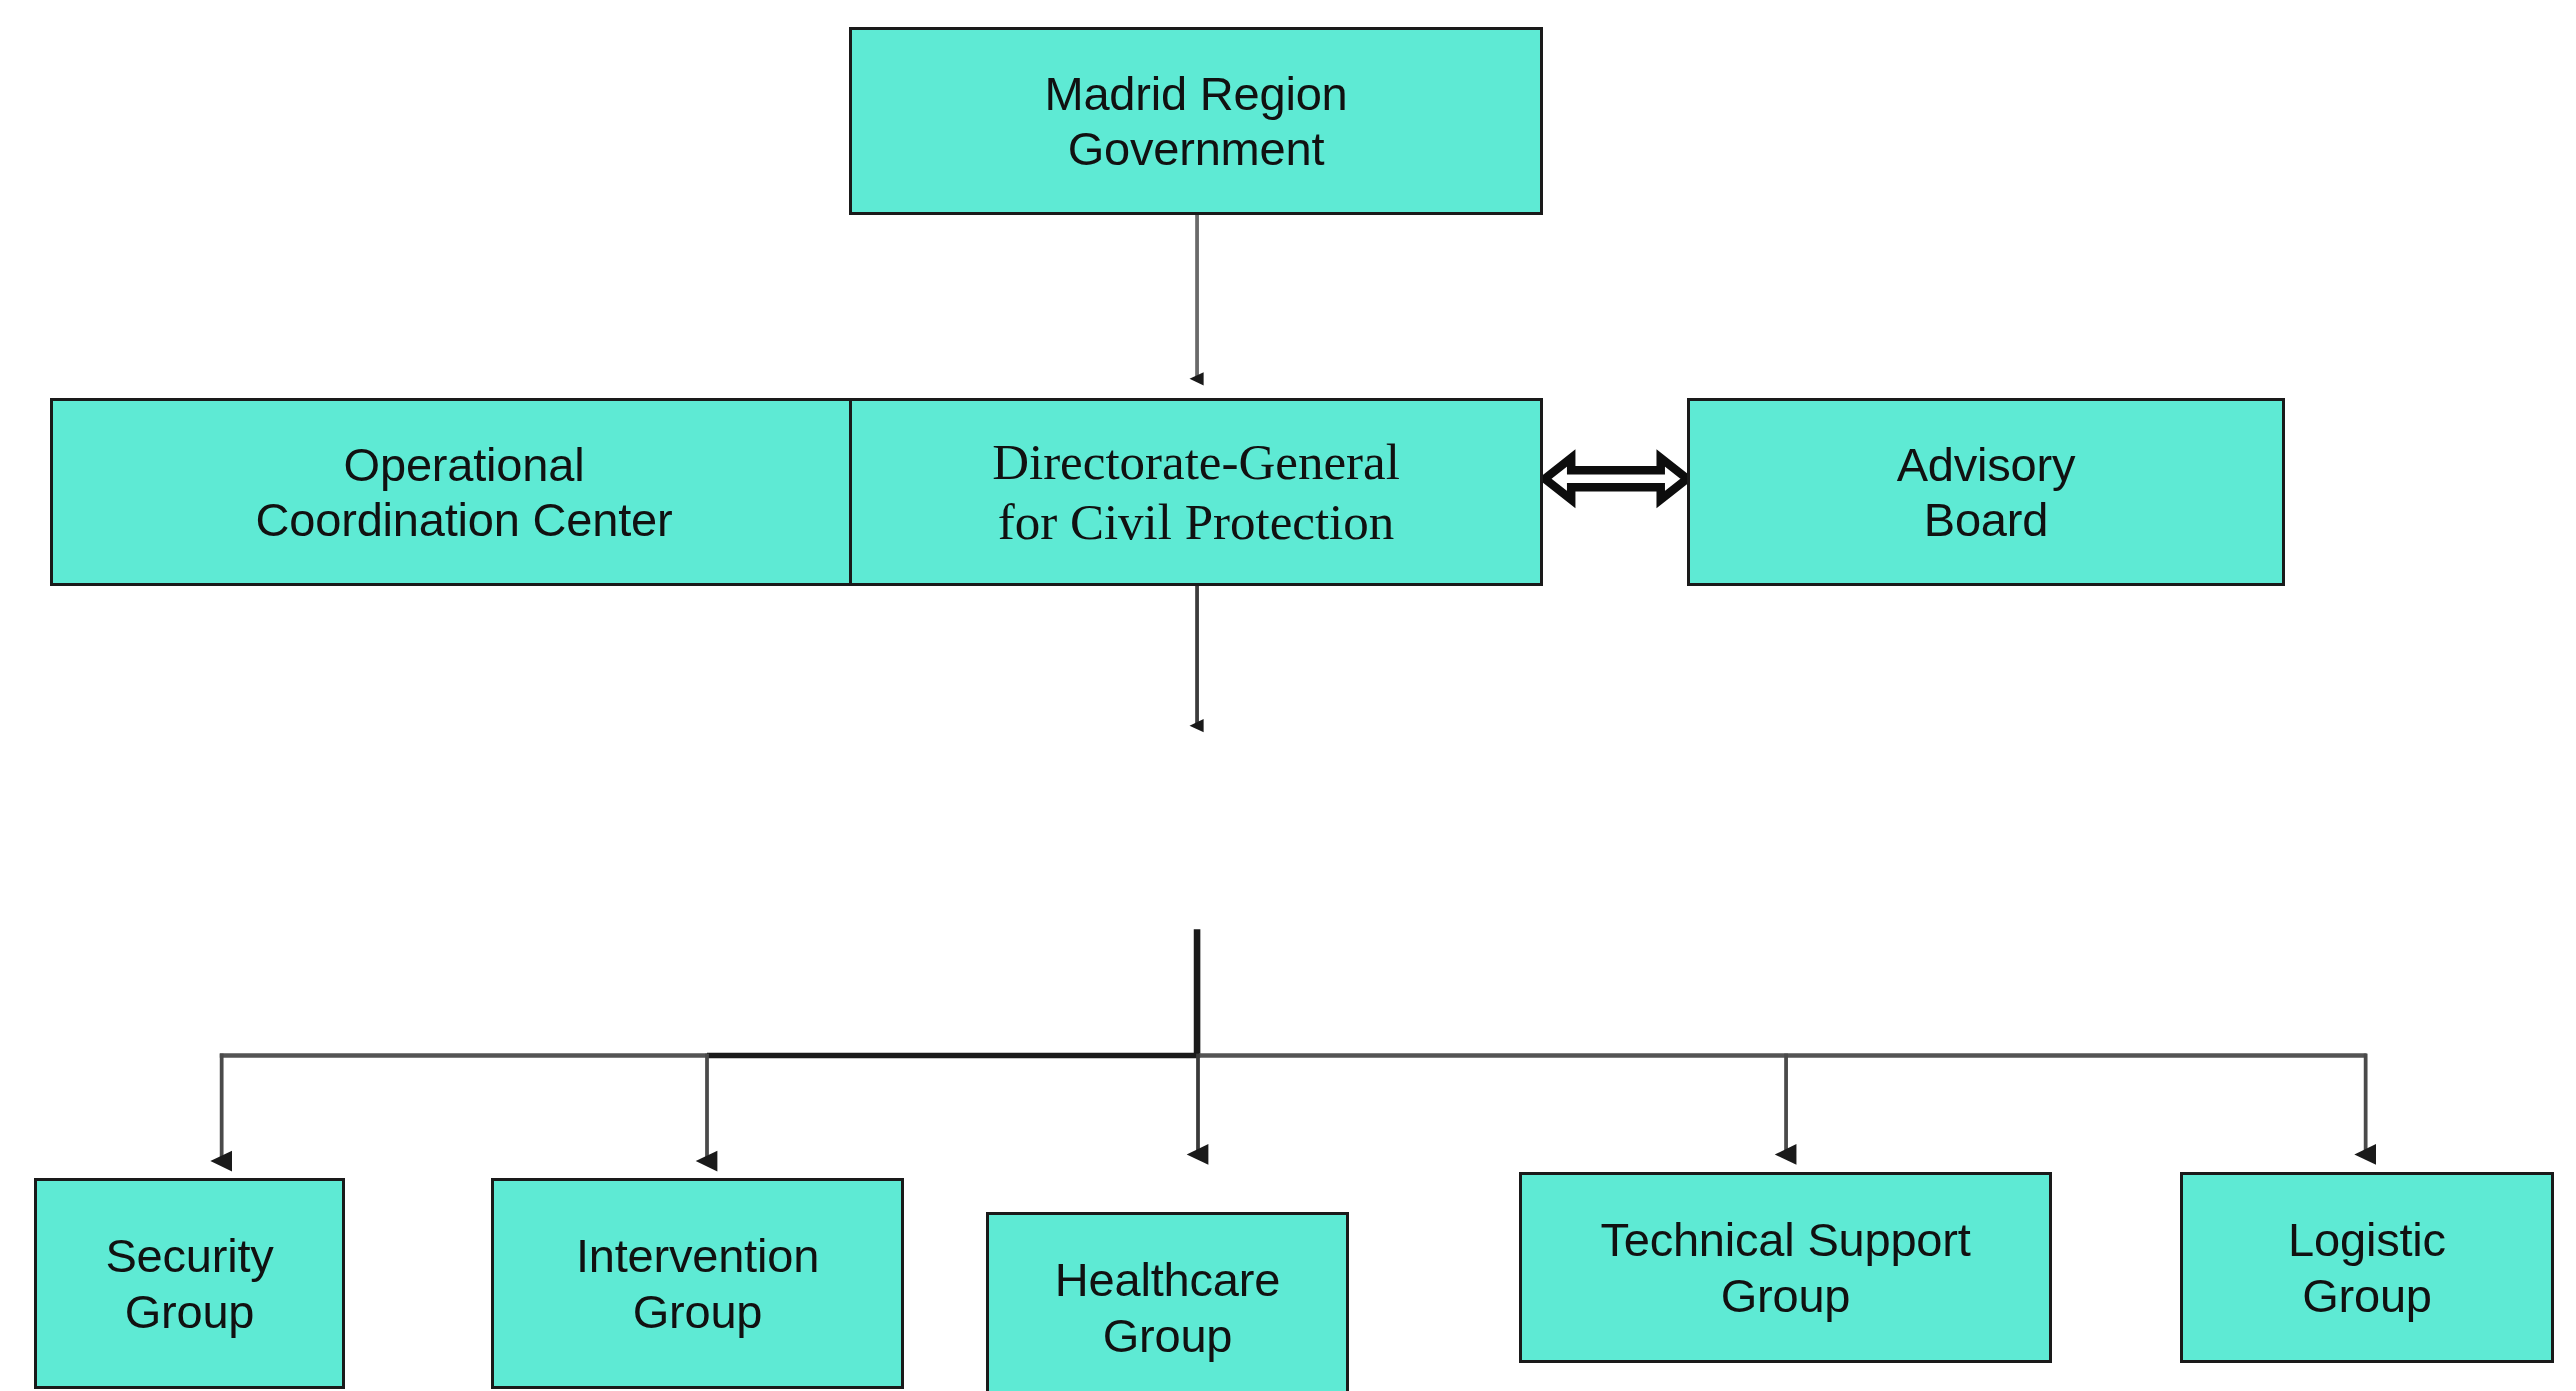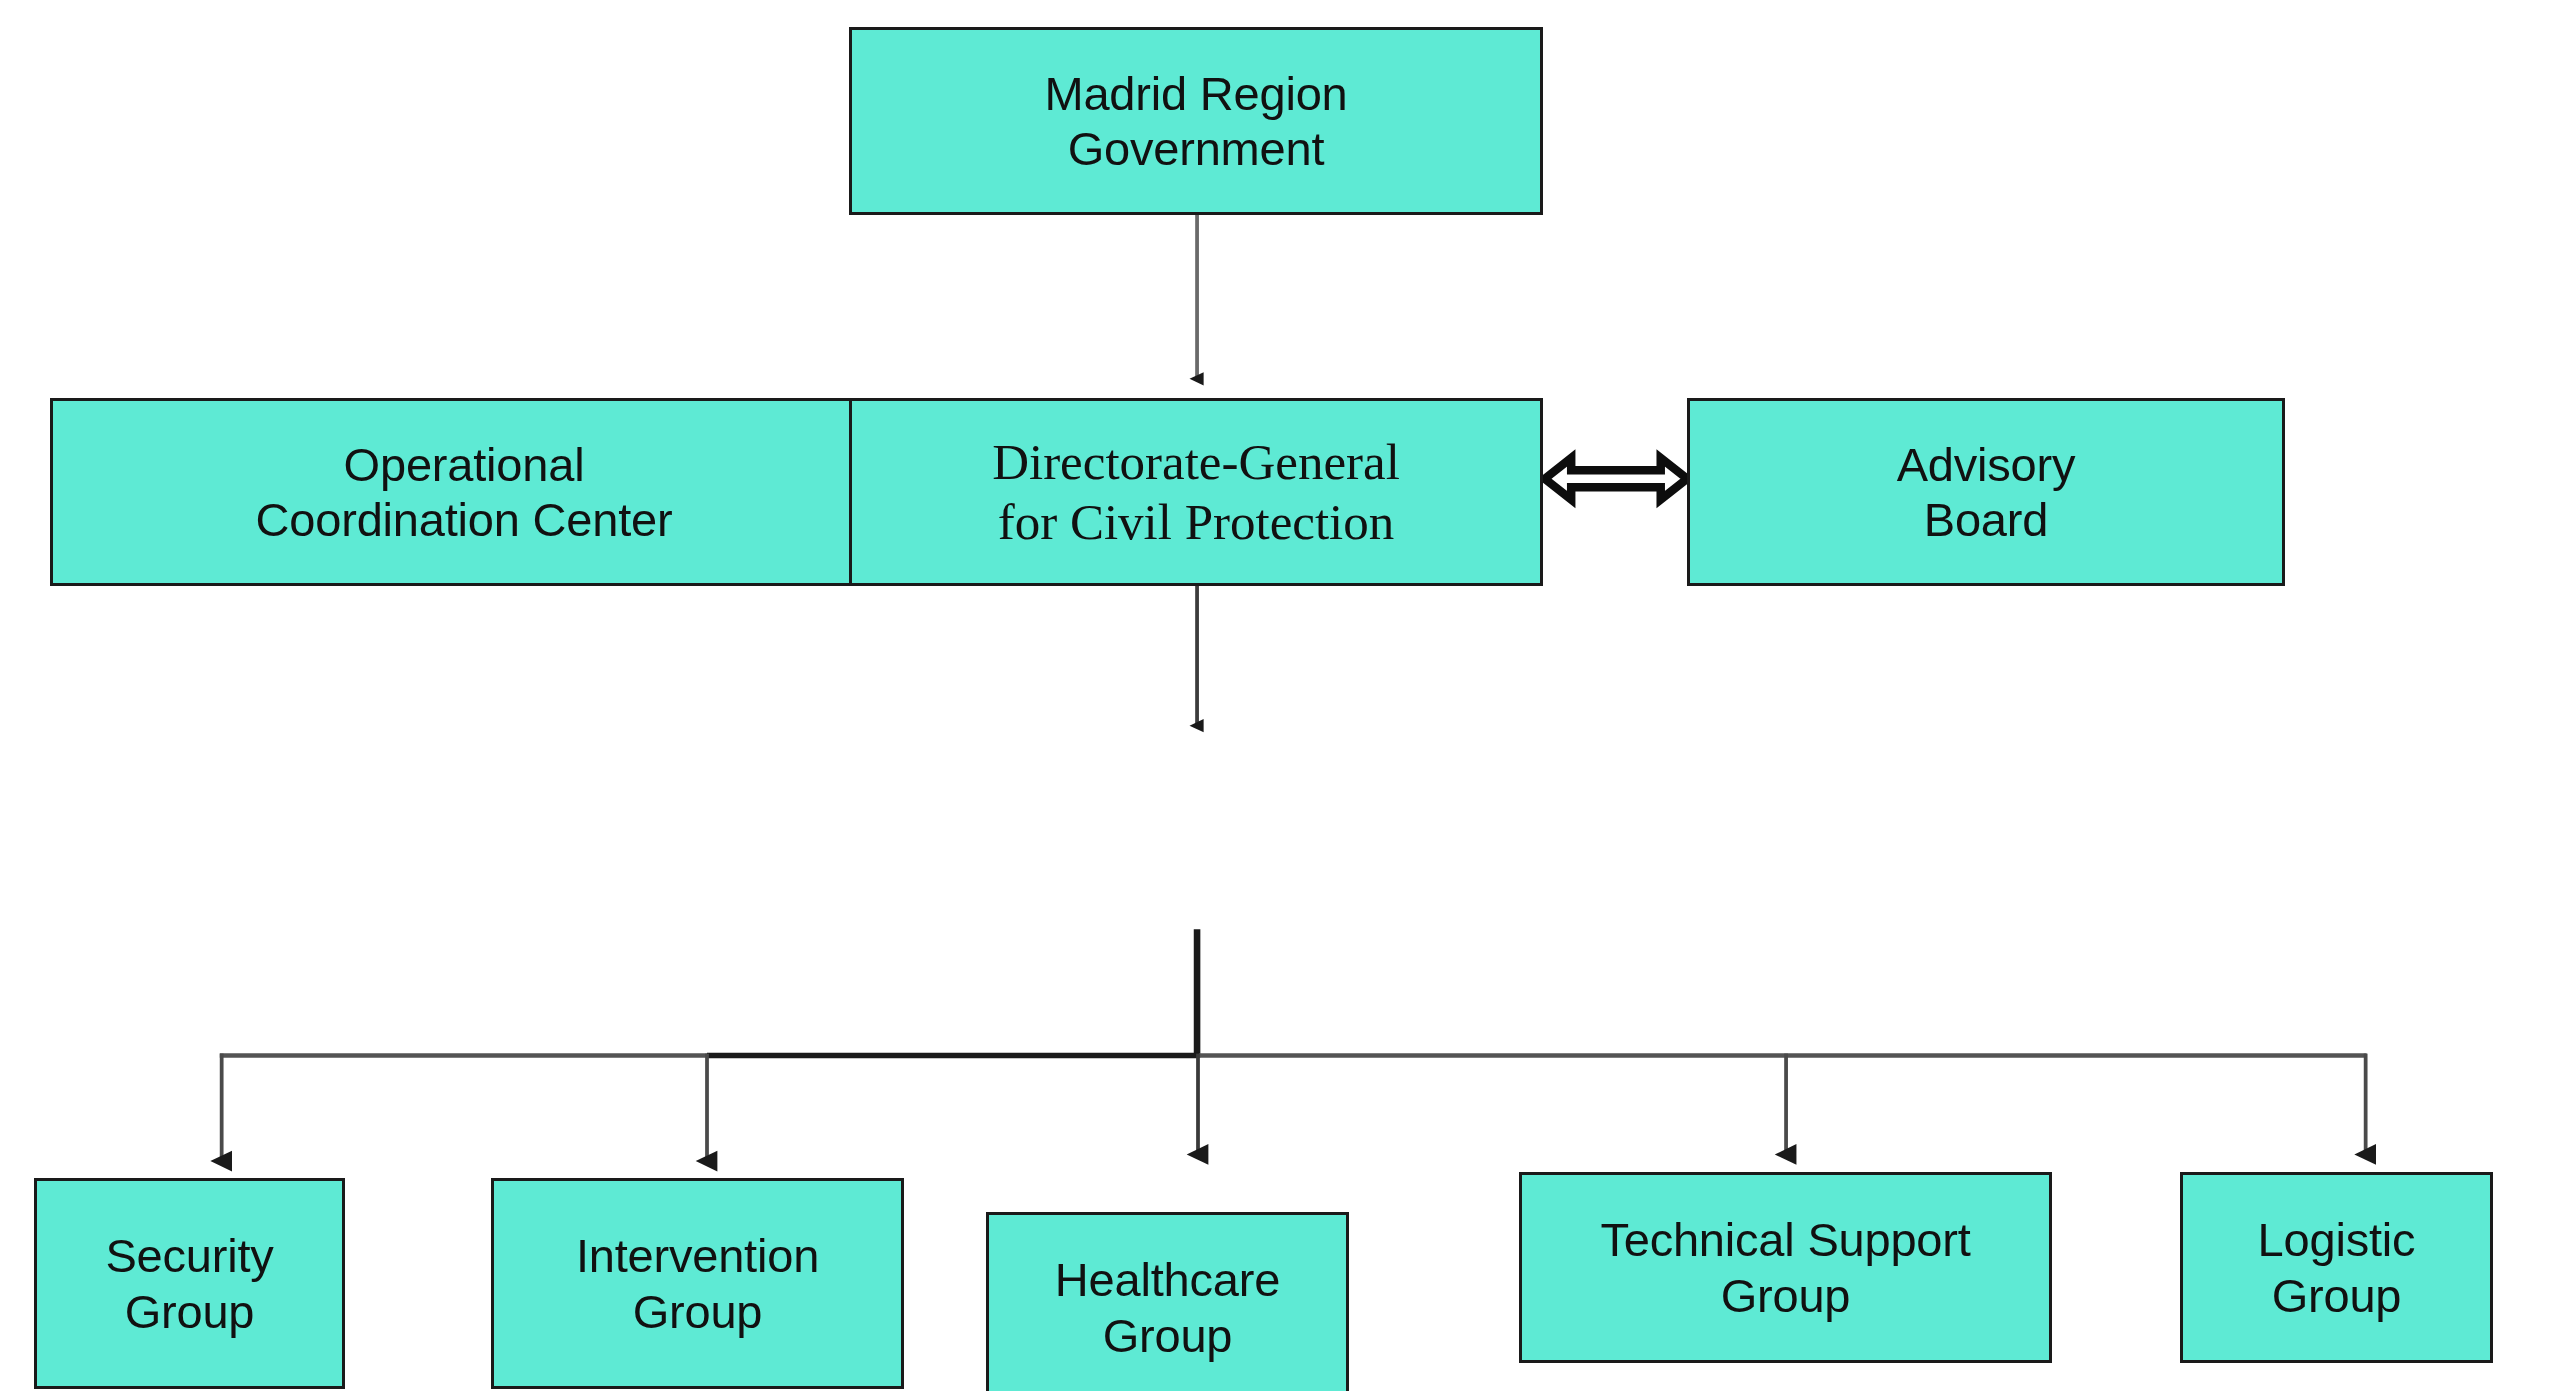--- a/index.html
+++ b/index.html
@@ -52,21 +52,21 @@
   #node-gov        { left: 849px;  top: 27px;   width: 694px;  height: 188px; }
   #node-occ        { left: 50px;   top: 398px;  width: 828px;  height: 188px; }
   #node-dgcp       { left: 849px;  top: 398px;  width: 694px;  height: 188px; }
   #node-advisory   { left: 1687px; top: 398px;  width: 598px;  height: 188px; text-align: center; }
   #node-acp        { left: 849px;  top: 745px;  width: 694px;  height: 185px; }
 
   #node-security   { left: 34px;   top: 1178px; width: 311px;  height: 211px; }
   #node-interv     { left: 491px;  top: 1178px; width: 413px;  height: 211px; }
   #node-health     { left: 986px; top: 1212px; width: 363px;  height: 191px; }
   #node-techsup    { left: 1519px; top: 1172px; width: 533px;  height: 191px; }
-  #node-logistic   { left: 2180px; top: 1172px; width: 313px;  height: 191px; }
+  #node-logistic   { left: 2180px; top: 1172px; width: 374px;  height: 191px; }
 
   
   #connectors {
     position: absolute;
     left: 0;
     top: 0;
     width: 2576px;
     height: 1391px;
     pointer-events: none;
   }

